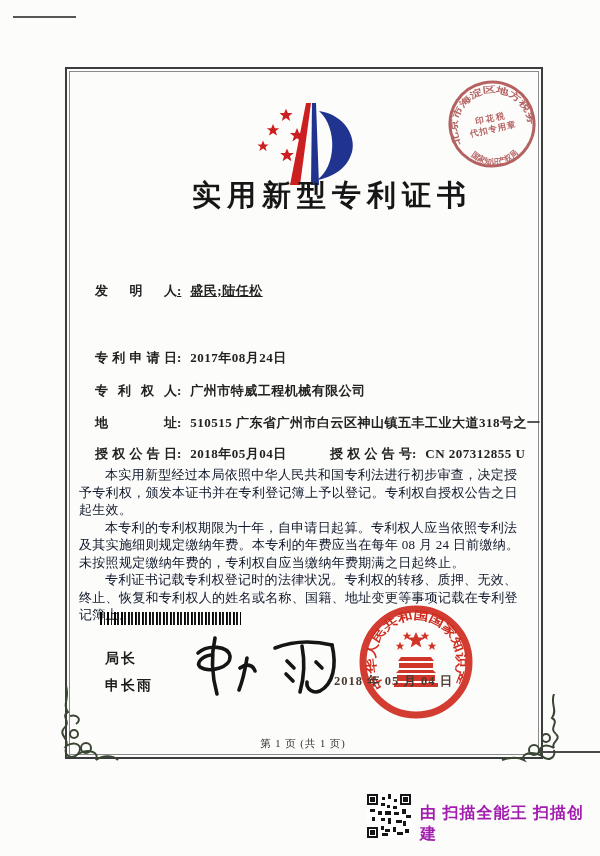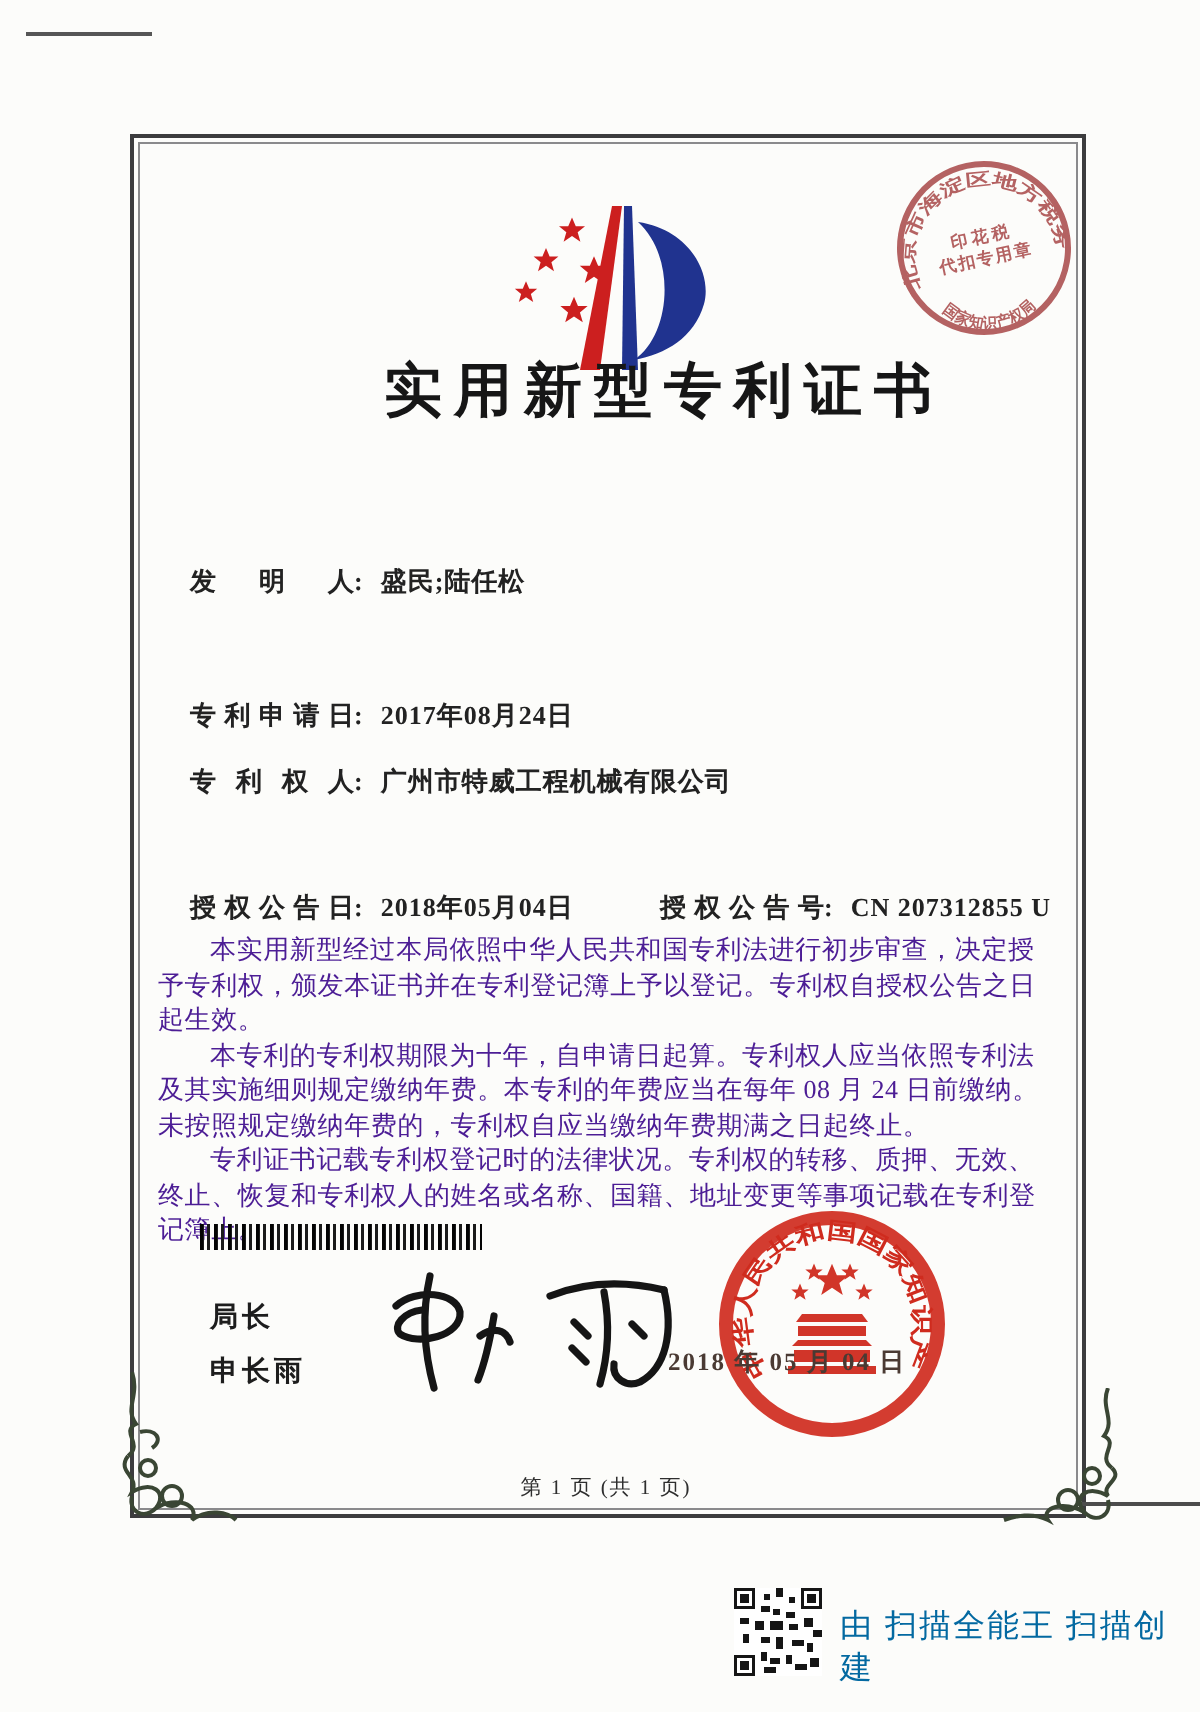--- a/index.html
+++ b/index.html
@@ -19,44 +19,44 @@
   .cert-no{left:82px;top:99px;font-size:13px;font-weight:600;color:#2a2a2a;letter-spacing:1.5px;}
 
   .title{left:66px;top:176px;width:532px;text-align:center;font-size:29px;
          letter-spacing:6px;color:#161616;font-weight:600;}
 
   .field-row{left:95px;font-size:13px;font-weight:bold;color:#222;line-height:17px;white-space:nowrap;}
   .flabel{display:inline-block;width:82px;text-align:justify;text-align-last:justify;vertical-align:top;}
   .colon{margin-right:9px;}
   .fvalue{letter-spacing:0.5px;}
   .fvalue.wrap{display:inline-block;white-space:normal;width:360px;word-break:break-all;vertical-align:top;}
-  .row-0{top:248px;} .row-1{top:282px;} .row-2{top:316px;} .row-3{top:349px;}
+  .row-0{top:248px;} .row-1{top:282px;text-decoration:underline;} .row-2{top:316px;} .row-3{top:349px;}
   .row-4{top:382px;} .row-5{top:414px;} .row-6{top:445px;}
   .pair2{position:absolute;left:235px;top:0;}
 
   .body-text{left:79px;top:466px;width:450px;font-size:13px;line-height:17.5px;
-             color:#4c1d95;font-weight:500;}
+             color:#0f172a;font-weight:500;}
   .body-text p{margin:0;text-indent:2em;letter-spacing:0.3px;}
 
   .barcode{left:100px;top:612px;width:141px;height:13px;
     background:
       repeating-linear-gradient(90deg,#1b1b1b 0 1.5px,transparent 1.5px 3.5px),
       repeating-linear-gradient(90deg,#1b1b1b 0 2px,transparent 2px 7px);
     background-blend-mode:multiply;}
 
   .official{left:105px;font-size:14px;font-weight:bold;color:#1d1d1d;letter-spacing:2px;}
   .official.t{top:650px;} .official.n{top:677px;}
 
   .sig{left:185px;top:626px;}
 
   .seal-date{left:334px;top:673px;font-size:12.5px;font-weight:bold;color:#4a3a33;letter-spacing:1px;z-index:5;}
 
   .page-footer{left:66px;top:737px;width:474px;text-align:center;font-size:10.5px;color:#2e2e2e;letter-spacing:1px;}
 
-  .scan-row-text{left:420px;top:803px;font-size:16px;font-weight:400;color:#0369a1;
+  .scan-row-text{left:420px;top:803px;font-size:16px;font-weight:700;color:#a21caf;
     letter-spacing:1px;font-family:"Liberation Sans","DejaVu Sans",sans-serif;}
   .qr{left:367px;top:794px;}
 
   svg{display:block;}
 </style>
 </head>
 <body>
 
 <div class="sheet">
 
@@ -106,20 +106,23 @@
   <div class="abs title">实用新型专利证书</div>
 
   <div class="abs field-row row-1">
     <span class="flabel">发明人</span><span class="colon">:</span><span class="fvalue">盛民;陆任松</span>
   </div>
   <div class="abs field-row row-3">
     <span class="flabel">专利申请日</span><span class="colon">:</span><span class="fvalue">2017年08月24日</span>
   </div>
   <div class="abs field-row row-4">
     <span class="flabel">专利权人</span><span class="colon">:</span><span class="fvalue">广州市特威工程机械有限公司</span>
+  </div>
+  <div class="abs field-row row-5">
+    <span class="flabel">地址</span><span class="colon">:</span><span class="fvalue wrap">510515 广东省广州市白云区神山镇五丰工业大道318号之一</span>
   </div>
   <div class="abs field-row row-6">
     <span class="flabel">授权公告日</span><span class="colon">:</span><span class="fvalue">2018年05月04日</span>
     <span class="pair2">
       <span class="flabel">授权公告号</span><span class="colon">:</span><span class="fvalue">CN 207312855 U</span>
     </span>
   </div>
 
   <div class="abs body-text">
     <p>本实用新型经过本局依照中华人民共和国专利法进行初步审查，决定授予专利权，颁发本证书并在专利登记簿上予以登记。专利权自授权公告之日起生效。</p>

